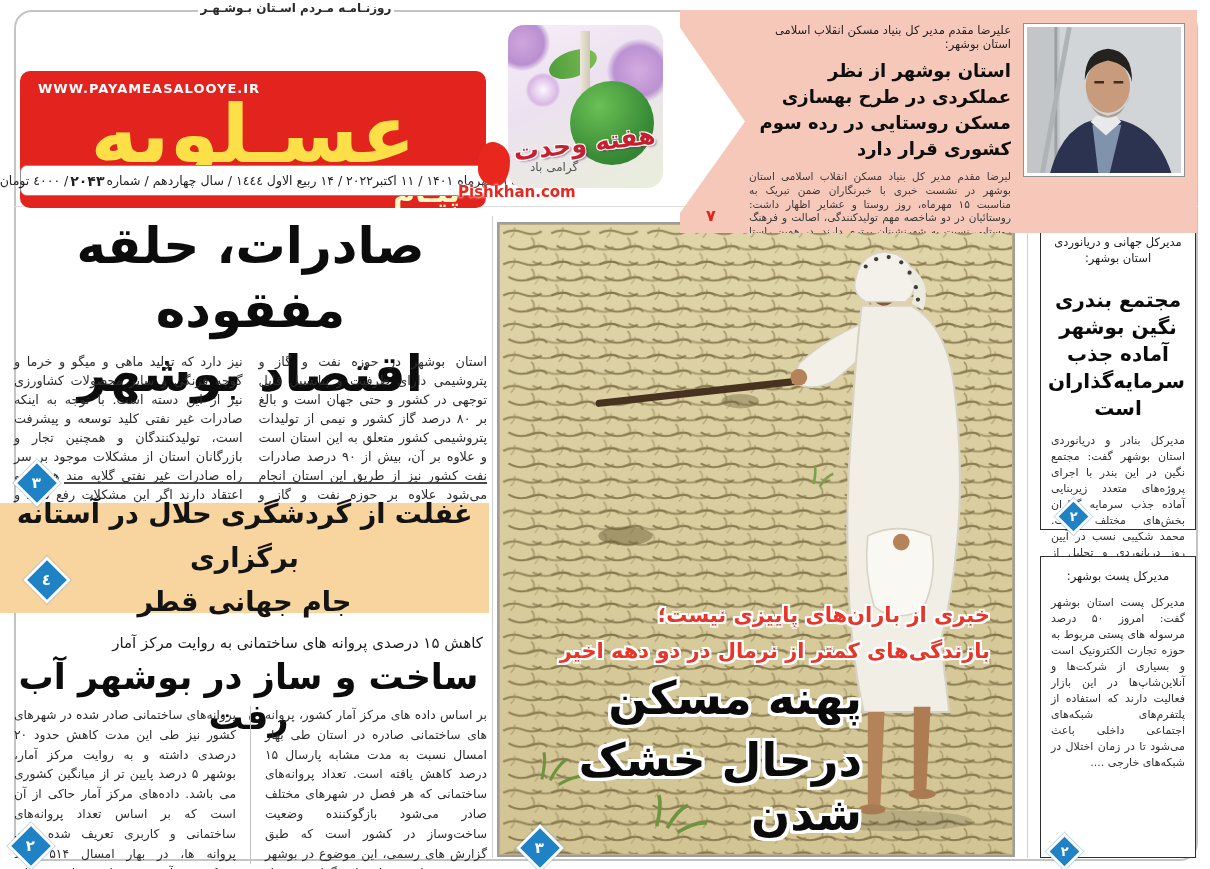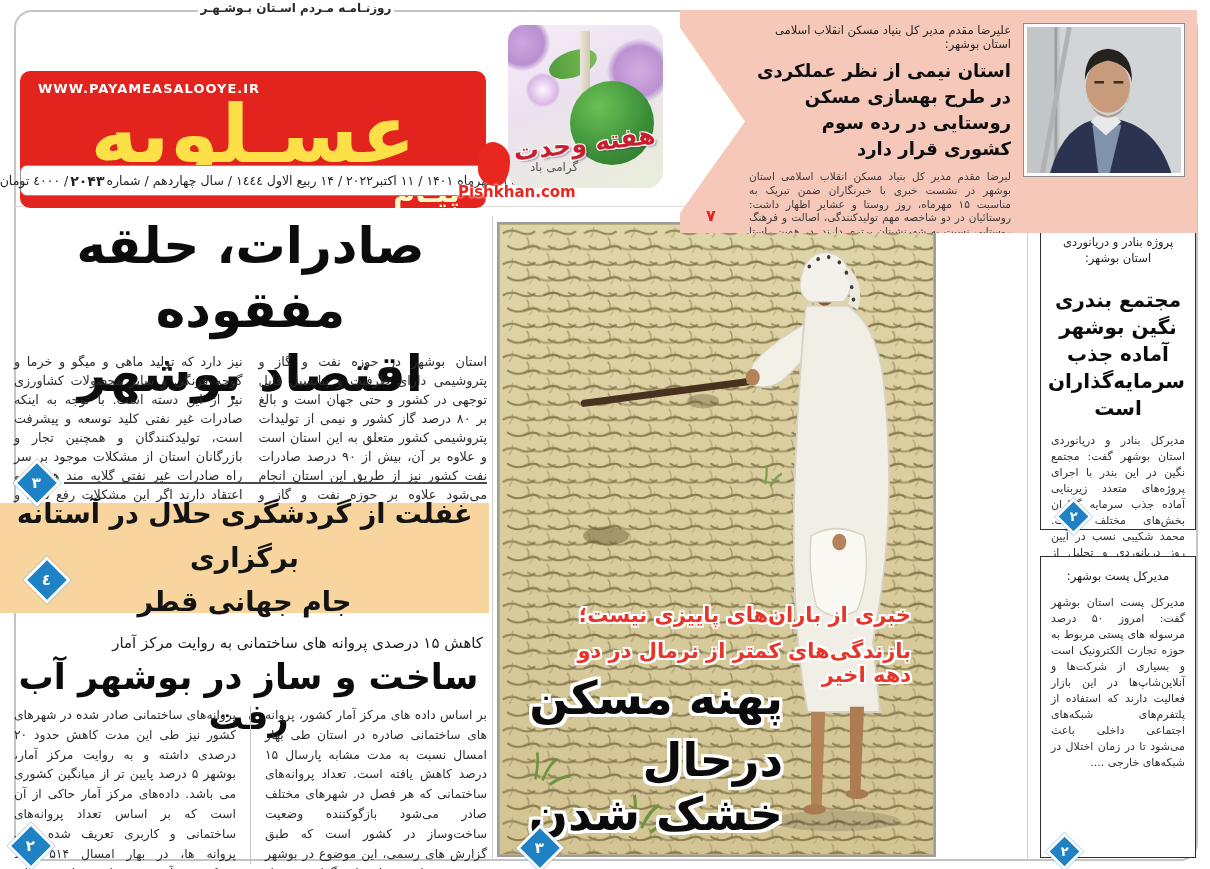--- a/index.html
+++ b/index.html
@@ -71,21 +71,21 @@
   
   .con-kicker { position:absolute; left:14px; top:634px; width:469px; text-align:right; font-size:15px;
                 color:#1b1b1b; direction:rtl; padding-left:18px; }
   .con-headline { position:absolute; left:14px; top:657px; width:469px; text-align:center; font-size:35px;
                   font-weight:bold; color:#0c0c0c; direction:rtl; }
   .con-cols { position:absolute; left:14px; top:706px; width:473px; height:158px; gap:14px; }
   .con-cols .col { font-size:12.3px; line-height:19.8px; }
   .cols-divider { width:1px; background:#c3c3c3; }
 
   
-  .photo-frame { position:absolute; left:497px; top:222px; width:439px; height:635px; border:2px solid #9d9d9d;
+  .photo-frame { position:absolute; left:497px; top:222px; width:518px; height:635px; border:2px solid #9d9d9d;
                  background:#fff; }
   .photo { position:relative; width:100%; height:100%; overflow:hidden; background:#d8cc9e; border:1px solid #b9ae87; }
   .photo svg { position:absolute; inset:0; width:100%; height:100%; }
   .ph-red { position:absolute; right:22px; direction:rtl; font-size:21px; font-weight:bold; color:#e8352a;
             text-shadow:-2px 0 0 #fff,2px 0 0 #fff,0 -2px 0 #fff,0 2px 0 #fff,2px 2px 0 #fff,-2px -2px 0 #fff,2px -2px 0 #fff,-2px 2px 0 #fff; }
   .ph-red1 { top:378px; } .ph-red2 { top:414px;margin-left:40px; }
   .ph-black { position:absolute; right:150px; direction:rtl; font-size:46px; font-weight:bold; color:#0b0b0b;
               text-shadow:-3px 0 0 #fff,3px 0 0 #fff,0 -3px 0 #fff,0 3px 0 #fff,3px 3px 0 #fff,-3px -3px 0 #fff,3px -3px 0 #fff,-3px 3px 0 #fff; }
   .ph-black1 { top:446px; } .ph-black2 { top:508px; }
 
@@ -152,21 +152,21 @@
         <path d="M66 96 L82 110 L98 96 L92 90 L72 90 Z" fill="#e8e9ea"></path>
         <ellipse cx="84" cy="60" rx="23" ry="27" fill="#c79b7c"></ellipse>
         <path d="M60 54 Q60 24 84 22 Q110 24 109 56 Q106 38 84 34 Q64 38 60 54 Z" fill="#23221f"></path>
         <path d="M62 70 Q70 92 84 92 Q100 92 107 68 Q104 86 84 90 Q66 86 62 70 Z" fill="#8d6a4e" opacity="0.55"></path>
         <line x1="70" y1="56" x2="80" y2="56" stroke="#3a2d22" stroke-width="2.5"></line>
         <line x1="90" y1="56" x2="100" y2="56" stroke="#3a2d22" stroke-width="2.5"></line>
       </svg>
     </div>
     <div class="pink-text">
       <div class="pink-kicker">علیرضا مقدم مدیر کل بنیاد مسکن انقلاب اسلامی استان بوشهر:</div>
-      <div class="pink-headline">استان نیمی از نظر عملکردی در طرح بهسازی مسکن روستایی در رده سوم کشوری قرار دارد</div>
+      <div class="pink-headline">استان بوشهر از نظر عملکردی در طرح بهسازی مسکن روستایی در رده سوم کشوری قرار دارد</div>
       <div class="pink-body">لیرضا مقدم مدیر کل بنیاد مسکن انقلاب اسلامی استان بوشهر در نشست خبری با خبرنگاران ضمن تبریک به مناسبت ۱۵ مهرماه، روز روستا و عشایر اظهار داشت: روستائیان در دو شاخصه مهم تولیدکنندگی، اصالت و فرهنگ روستایی نسبت به شهرنشینان برتری دارند. در همین راستا اقدامات موثر دولت در حوزه روستایی همچنان ادامه داشته و روز به روز افزایش می یابد...</div>
     </div>
     <div class="pink-num">۷</div>
   </div>
 
   <div class="header-rule"></div>
   <div class="vrule" style="left:492px;"></div>
   <div class="vrule" style="left:1027px;"></div>
 
   <div class="lead-headline">صادرات، حلقه مفقوده
@@ -251,21 +251,21 @@
       <div class="ph-red ph-red2">بازندگی‌های کمتر از نرمال در دو دهه اخیر</div>
       <div class="ph-black ph-black1">پهنه مسکن</div>
       <div class="ph-black ph-black2">درحال خشک شدن</div>
     </div>
   </div>
   <div class="dmd dmd-lg" style="left:523px;top:831px;">
     <span>۳</span>
   </div>
 
   <div class="rbox rbox1">
-    <div class="rbox-kicker">پروژه بنادر و دریانوردی
+    <div class="rbox-kicker">مدیرکل جهانی و دریانوردی
 استان بوشهر:</div>
     <div class="rbox-headline">مجتمع بندری نگین بوشهر آماده جذب سرمایه‌گذاران است</div>
     <div class="rbox-body">مدیرکل بنادر و دریانوردی استان بوشهر گفت: مجتمع نگین در این بندر با اجرای پروژه‌های متعدد زیربنایی آماده جذب سرمایه گذاران بخش‌های مختلف است. محمد شکیبی نسب در آیین روز دریانوردی و تجلیل از دریانوردان اظهار کرد: با حمایت‌هایی که سازمان بنادر و دریانوردی از توسعه زیرساخت‌ها در استان بوشهر .....</div>
   </div>
   <div class="dmd dmd-sm" style="left:1060px;top:503px;">
     <span>۲</span>
   </div>
 
   <div class="rbox rbox2">
     <div class="rbox-kicker">مدیرکل پست بوشهر:</div>

